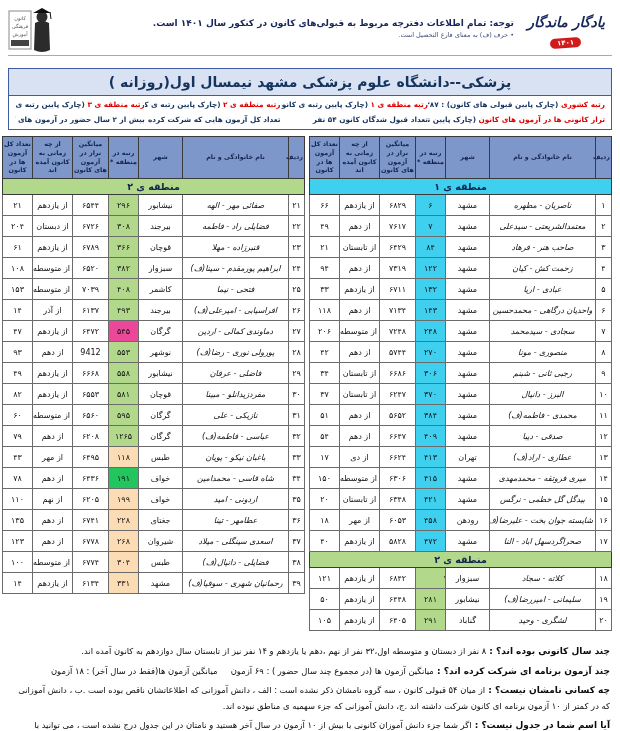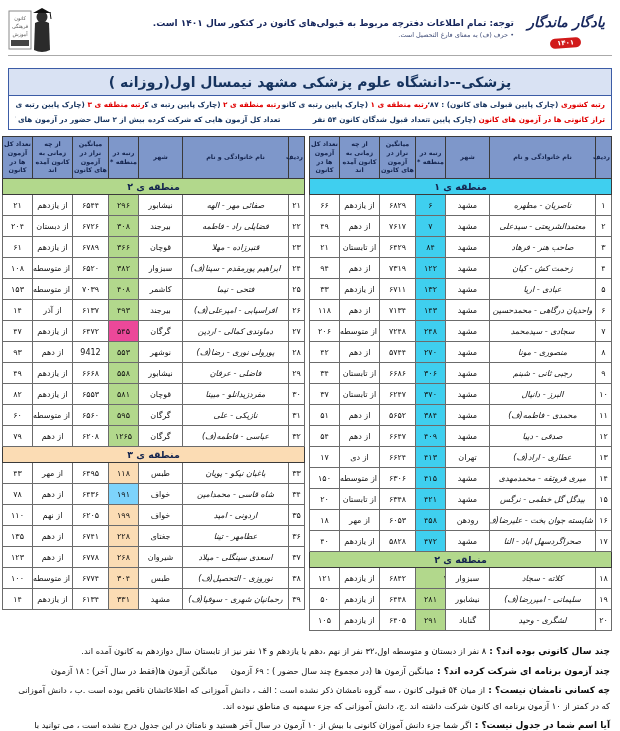--- a/index.html
+++ b/index.html
@@ -479,37 +479,34 @@
             </tr>
             <tr>
               <td class="row-index-cell">۳۲</td>
               <td class="name-cell">عباسی - فاطمه(ف)</td>
               <td class="city-cell">گرگان</td>
               <td class="rank-cell" style="background: rgb(178, 216, 140);">۱۲۶۵</td>
               <td class="score-cell">۶۲۰۸</td>
               <td class="since-cell">از دهم</td>
               <td class="exams-cell">۷۹</td>
             </tr>
-            <tr class="section-row">
-              <td colspan="7" style="background: rgb(251, 220, 180);">منطقه ی ۳</td>
-            </tr>
             <tr>
               <td class="row-index-cell">۳۳</td>
               <td class="name-cell">باغبان نیکو - پویان</td>
               <td class="city-cell">طبس</td>
               <td class="rank-cell" style="background: rgb(251, 220, 180);">۱۱۸</td>
               <td class="score-cell">۶۴۹۵</td>
               <td class="since-cell">از مهر</td>
               <td class="exams-cell">۴۳</td>
             </tr>
             <tr>
               <td class="row-index-cell">۳۴</td>
               <td class="name-cell">شاه قاسی - محمدامین</td>
               <td class="city-cell">خواف</td>
-              <td class="rank-cell" style="background: #7dd3fc;">۱۹۱</td>
+              <td class="rank-cell" style="background: #22c55e;">۱۹۱</td>
               <td class="score-cell">۶۴۳۶</td>
               <td class="since-cell">از دهم</td>
               <td class="exams-cell">۷۸</td>
             </tr>
             <tr>
               <td class="row-index-cell">۳۵</td>
               <td class="name-cell">اردونی - امید</td>
               <td class="city-cell">خواف</td>
               <td class="rank-cell" style="background: rgb(251, 220, 180);">۱۹۹</td>
               <td class="score-cell">۶۲۰۵</td>
@@ -529,21 +526,21 @@
               <td class="row-index-cell">۳۷</td>
               <td class="name-cell">اسعدی سینگلی - میلاد</td>
               <td class="city-cell">شیروان</td>
               <td class="rank-cell" style="background: rgb(251, 220, 180);">۲۶۸</td>
               <td class="score-cell">۶۷۷۸</td>
               <td class="since-cell">از دهم</td>
               <td class="exams-cell">۱۲۳</td>
             </tr>
             <tr>
               <td class="row-index-cell">۳۸</td>
-              <td class="name-cell">نوروزی - التحصیل(ف)</td>
+              <td class="name-cell">فضایلی - دانیال(ف)</td>
               <td class="city-cell">طبس</td>
               <td class="rank-cell" style="background: rgb(251, 220, 180);">۳۰۴</td>
               <td class="score-cell">۶۷۷۴</td>
               <td class="since-cell">از متوسطه اول</td>
               <td class="exams-cell">۱۰۰</td>
             </tr>
             <tr>
               <td class="row-index-cell">۳۹</td>
               <td class="name-cell">رحمانیان شهری - سوفیا(ف)</td>
               <td class="city-cell">مشهد</td>

